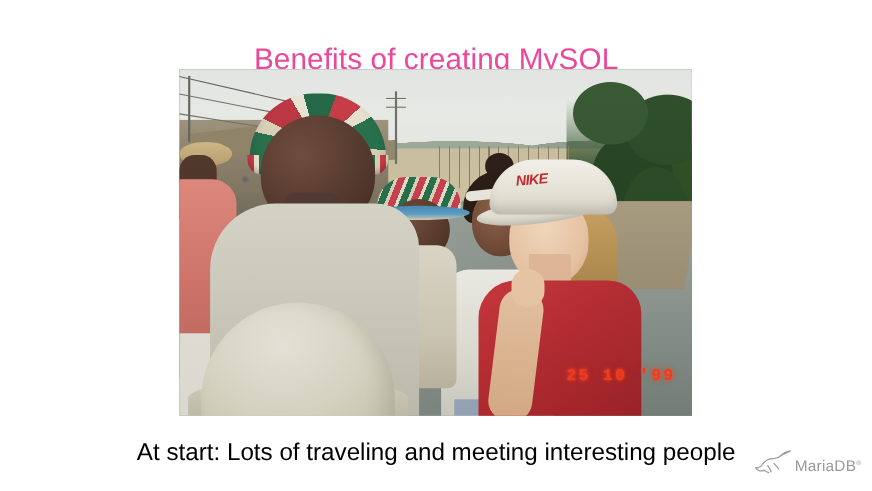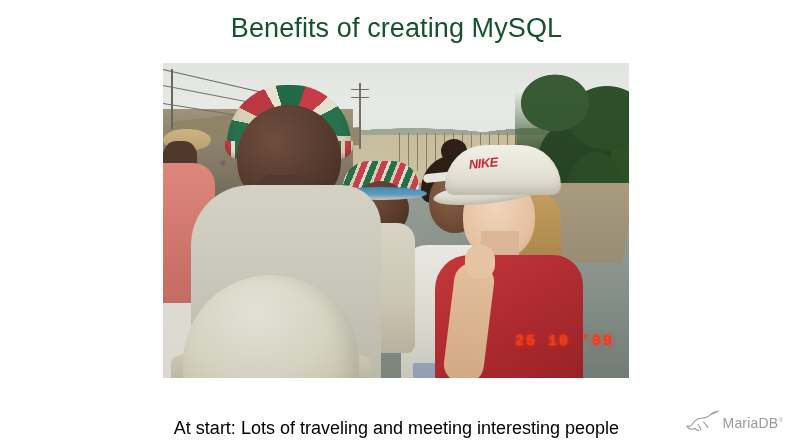--- a/index.html
+++ b/index.html
@@ -13,28 +13,28 @@
     position: relative;
     overflow: hidden;
     font-family: "Liberation Sans", sans-serif;
     color: #000000;
   }
 
   
   #slide-title {
     position: absolute;
     left: 0;
-    top: 12px;
+    top: 38px;
     width: 793px;
     text-align: center;
     font-size: 27px;
     line-height: 32px;
     font-weight: 400;
     letter-spacing: 0.1px;
-    color: #14532d;
+    color: #ec4899;
   }
 
   
   #photo {
     position: absolute;
     left: 163px;
     top: 63px;
     width: 466px;
     height: 315px;
     overflow: hidden;
@@ -282,24 +282,24 @@
   .photo-tone {
     left: 0; top: 0; width: 466px; height: 315px;
     background: linear-gradient(to bottom, rgba(255,250,235,0.06), rgba(0,0,0,0.05));
     pointer-events: none;
   }
 
   
   #slide-caption {
     position: absolute;
     left: 0;
-    top: 416px;
+    top: 399px;
     width: 793px;
     text-align: center;
-    font-size: 18px;
+    font-size: 22px;
     line-height: 24px;
     color: #000000;
   }
 
   
   #brand-logo {
     position: absolute;
     right: 10px;
     bottom: 8px;
     display: flex;

